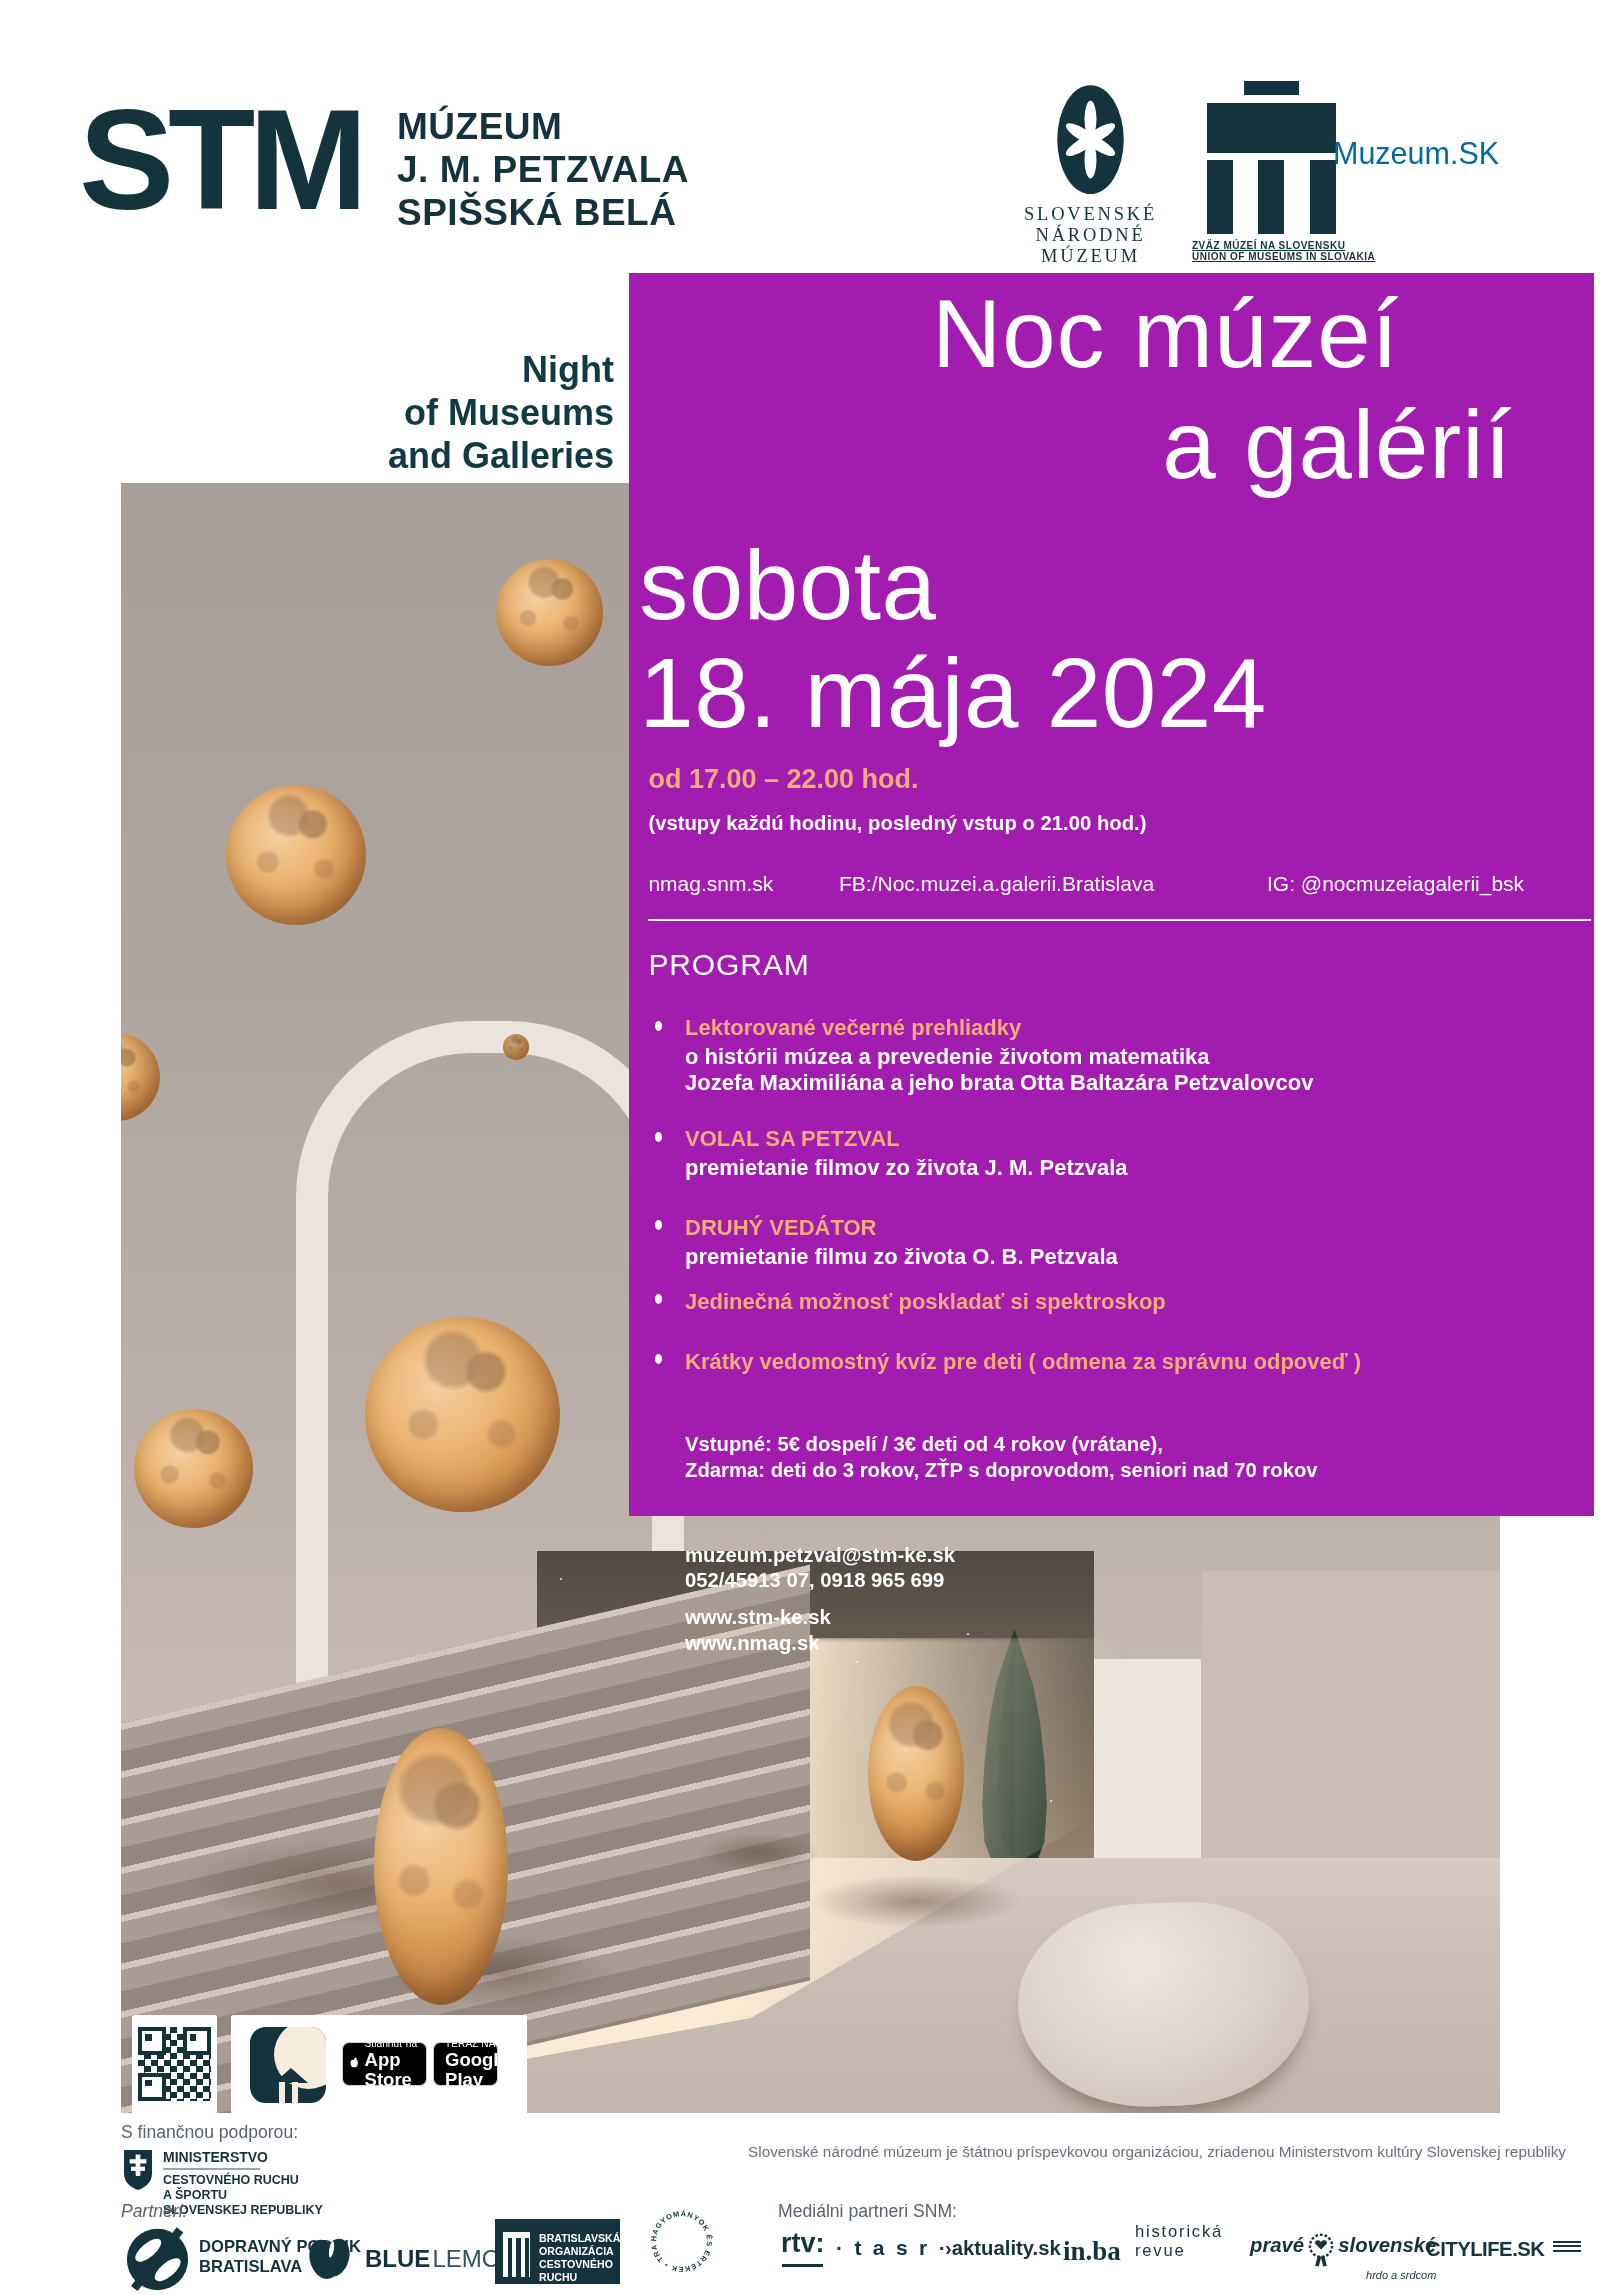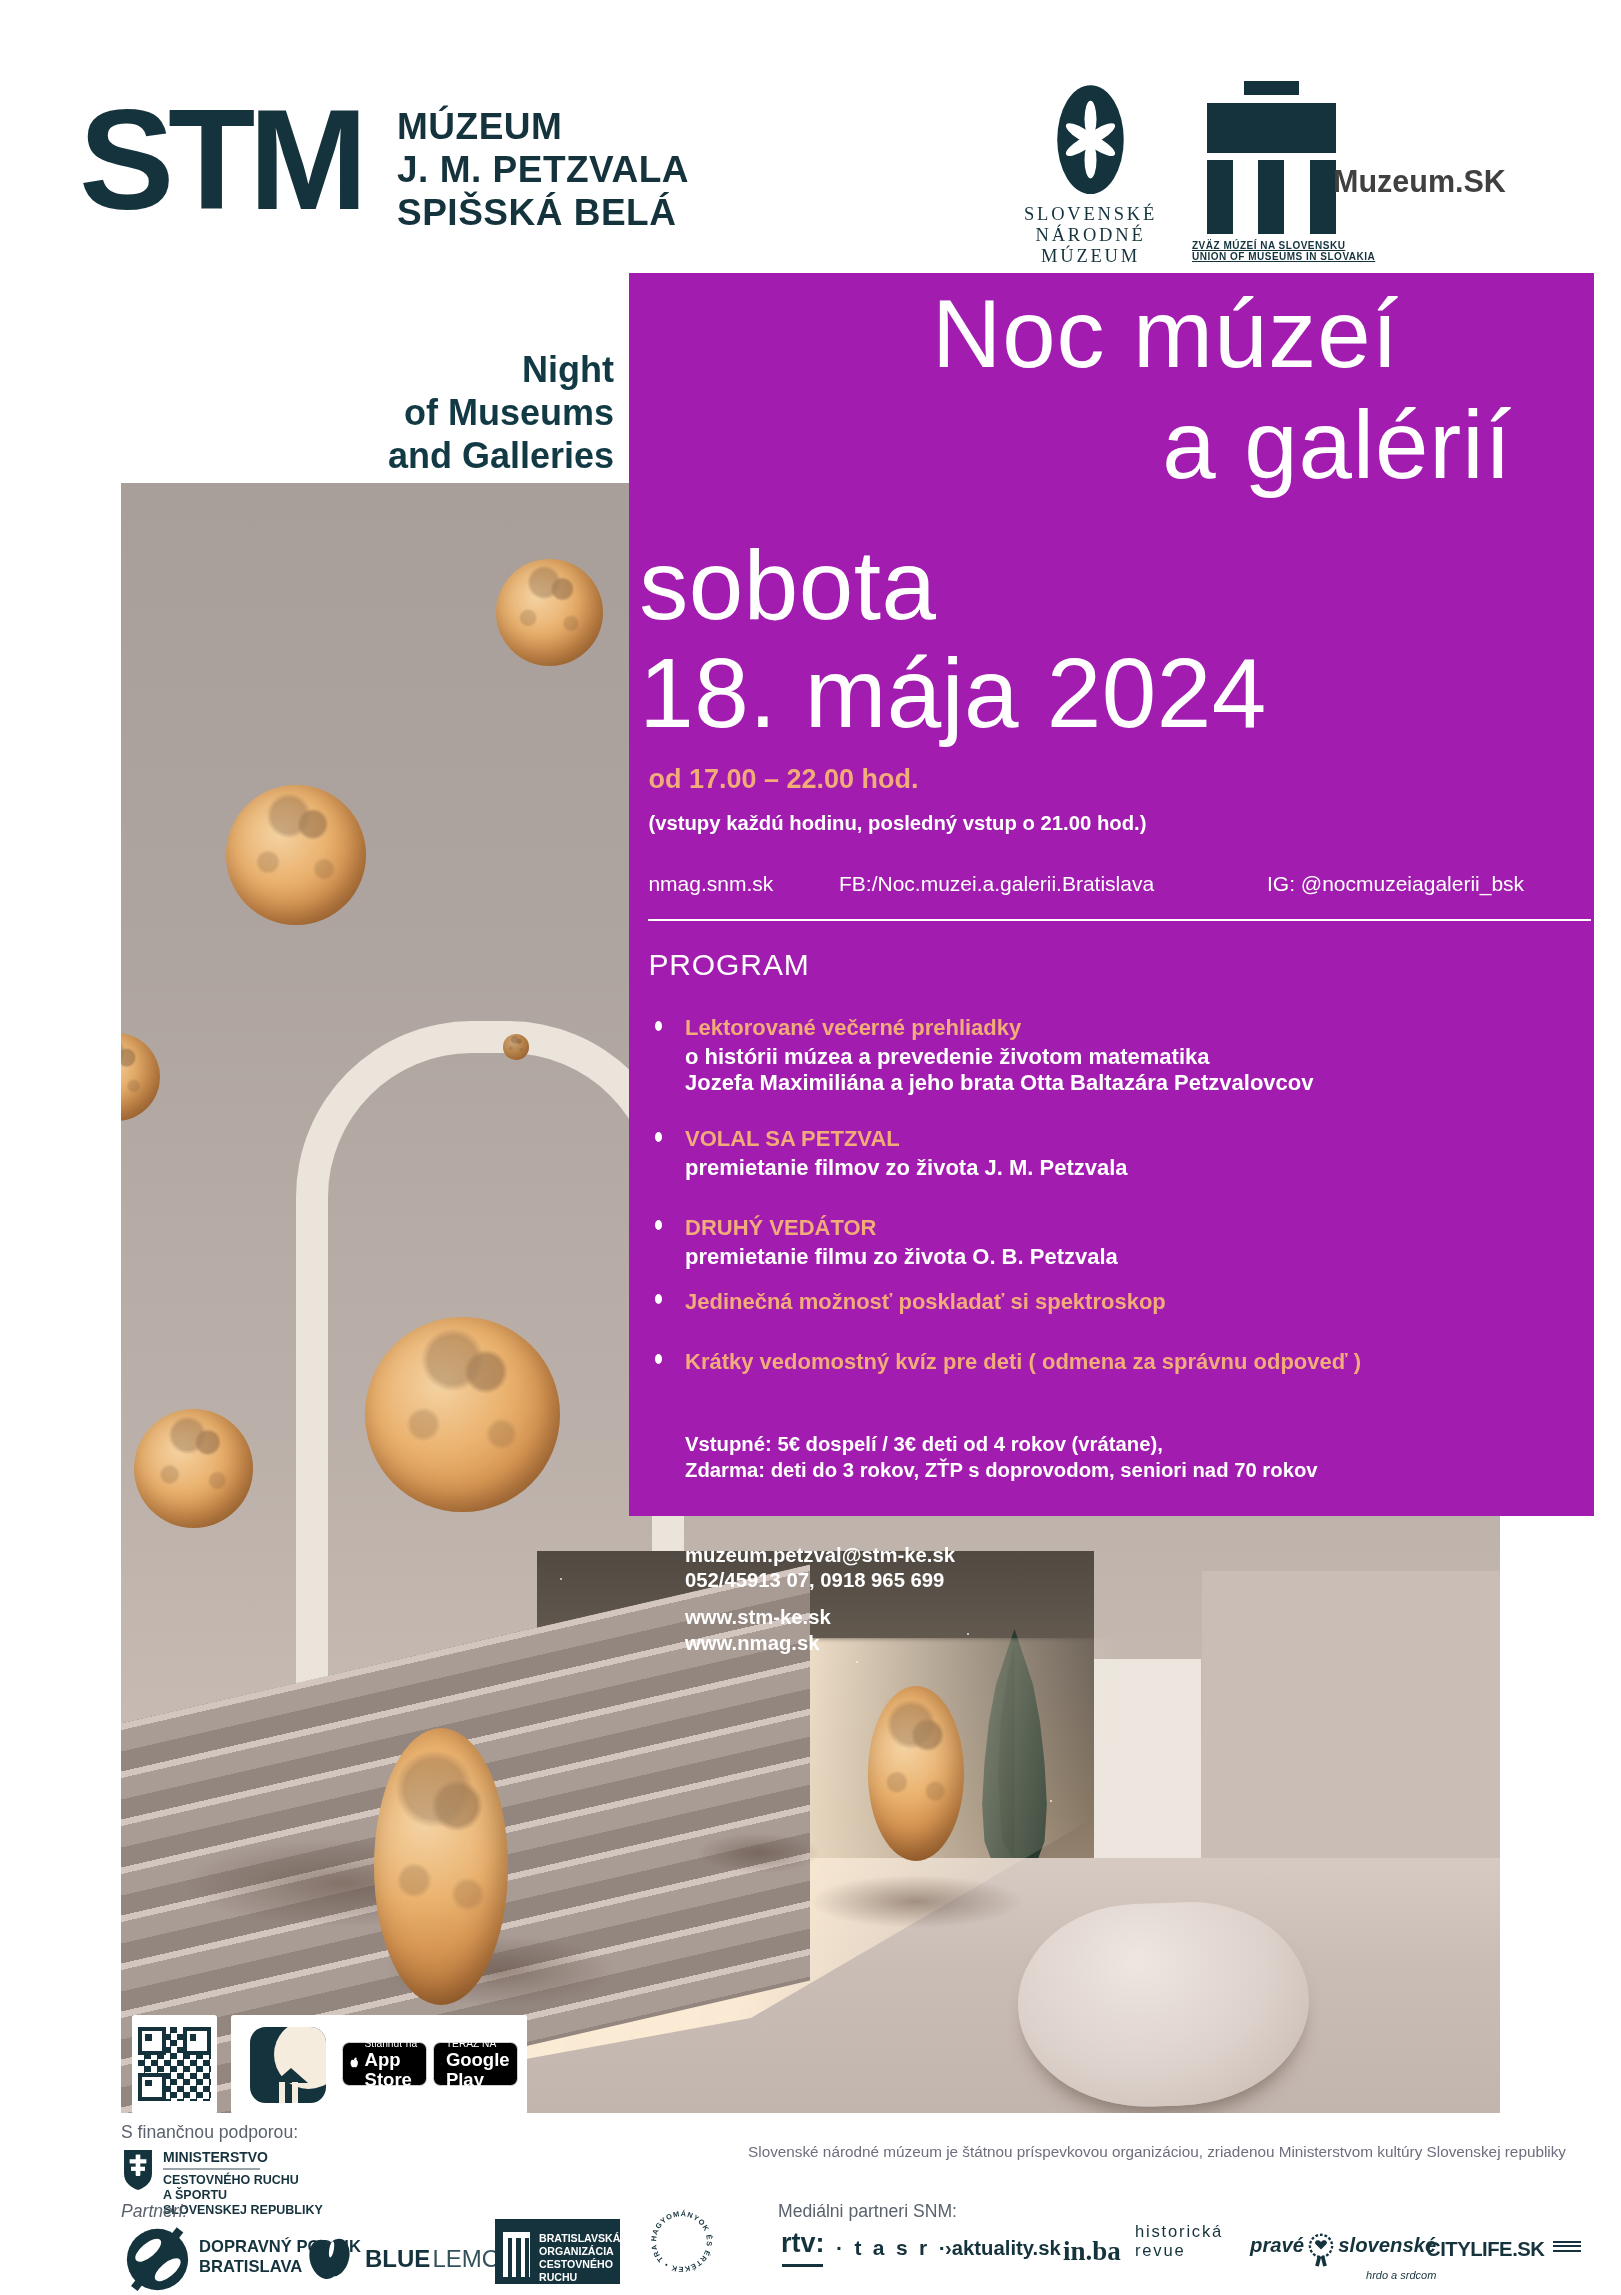--- a/index.html
+++ b/index.html
@@ -6,21 +6,21 @@
   .poster{position:relative;width:1621px;height:2295px;background:#fff;overflow:hidden;
           font-family:"Liberation Sans",sans-serif;color:#14333d;}
   .abs{position:absolute;}
 
   
   .stm-acronym{font-weight:800;font-size:143px;letter-spacing:-6.5px;line-height:139px;color:#14333d;}
   .stm-lines div{font-weight:700;font-size:37px;line-height:43px;letter-spacing:0.5px;color:#14333d;}
   .snm-lines div{font-family:"Liberation Serif",serif;font-size:18.5px;line-height:21px;letter-spacing:2.8px;color:#14333d;text-align:center;}
   .union-icon div{background:#14333d;position:absolute;}
   .union-lines div{font-weight:700;font-size:10px;line-height:11px;color:#14333d;letter-spacing:0.5px;text-decoration:underline;}
-  .muzeumsk{font-weight:700;font-size:30.5px;color:#404040;margin-top:28px;}
+  .muzeumsk{font-weight:400;font-size:30.5px;color:#0369a1;}
 
   
   .night-label{text-align:right;font-weight:700;font-size:36px;line-height:43px;color:#123a44;}
 
   
   .photo{left:121px;top:483px;width:1379px;height:1630px;overflow:hidden;
          background:linear-gradient(180deg,#a89f9a 0%,#afa5a0 30%,#bbb0a9 58%,#c7bbb3 78%,#cdc1ba 100%);}
   .arch{left:175px;top:538px;width:324px;height:860px;border:32px solid #ebe4db;border-bottom:none;
         border-radius:176px 176px 0 0;}
   .doorway{left:416px;top:1068px;width:557px;height:310px;
@@ -198,21 +198,21 @@
       <div class="abs badge" style="left:111px;top:27px;width:85px;height:44px;">
         <svg width="15.7" height="19.4" viewBox="0 0 34 42">
           <path fill="#fff" d="M17 10c-4-5-12-4-14 2-3 8 2 22 7 22 2 0 3-1 5-1s3 1 5 1c5 0 10-14 7-22-2-6-10-7-10-2z"></path>
           <ellipse cx="19" cy="5" rx="4" ry="6" fill="#fff" transform="rotate(35 19 5)"></ellipse>
         </svg>
         <div style="margin-left:4.6px;">
           <div class="txt-top">Stiahnuť na</div>
           <div class="txt-bottom">App Store</div>
         </div>
       </div>
-      <div class="abs badge" style="left:202px;top:27px;width:85px;height:44px;">
+      <div class="abs badge" style="left:202px;top:27px;width:65px;height:44px;">
         <svg width="18.5" height="22" viewBox="0 0 46 64">
           <polygon points="0,2 0,62 30,32" fill="#00c4ff"></polygon>
           <polygon points="0,2 38,26 30,32" fill="#00e676"></polygon>
           <polygon points="0,62 38,38 30,32" fill="#ff3d57"></polygon>
           <polygon points="38,26 46,32 38,38 30,32" fill="#ffcf00"></polygon>
         </svg>
         <div style="margin-left:3.7px;">
           <div class="txt-top">TERAZ NA</div>
           <div class="txt-bottom">Google Play</div>
         </div>

